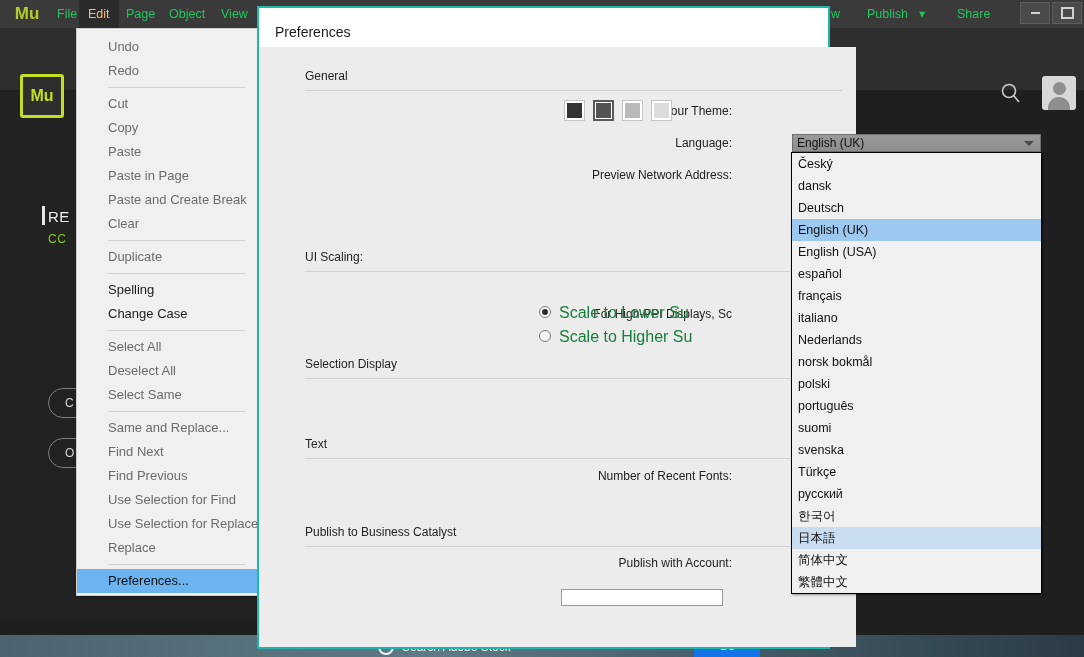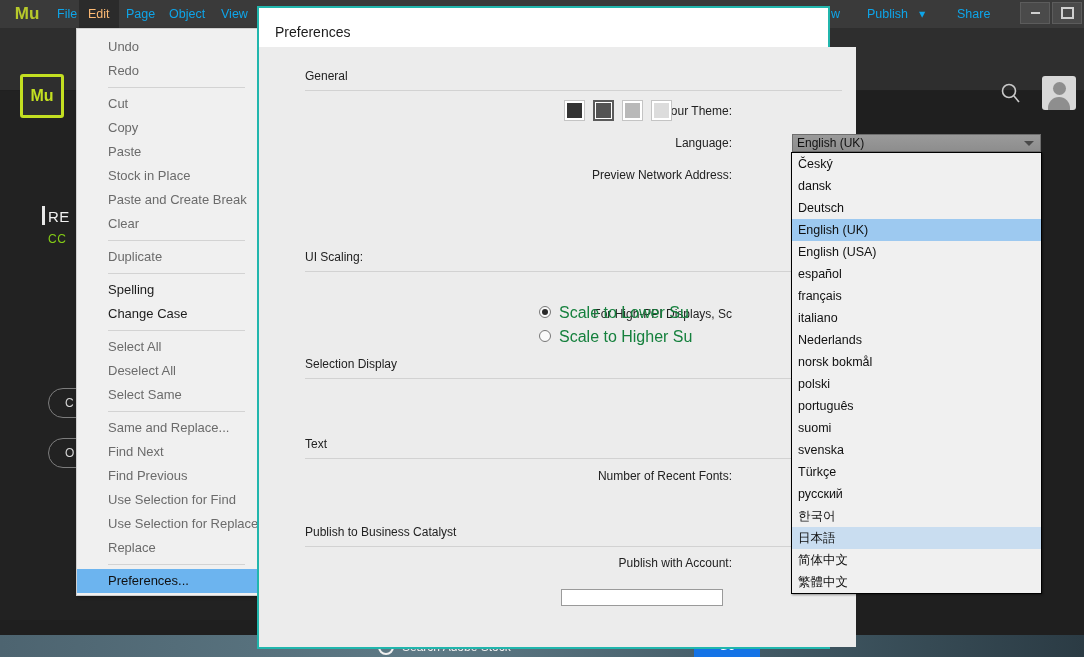--- a/index.html
+++ b/index.html
@@ -14,21 +14,21 @@
     position:absolute;left:0;top:0;width:1084px;height:28px;
     background:#3a3a3a;
   }
   #mu-wordmark{
     position:absolute;left:6px;top:3px;width:42px;height:22px;
     color:#b7c92b;font-size:17px;font-weight:bold;line-height:22px;
     text-align:center;font-family:"Liberation Sans",sans-serif;
   }
   .menu-top{
     position:absolute;top:0;height:28px;line-height:28px;
-    color:#0ea5e9;font-size:12.5px;padding:0 9px;cursor:default;
+    color:#22c55e;font-size:12.5px;padding:0 9px;cursor:default;
   }
   .menu-top.active{background:#2b2b2b;color:#fdba74;}
   #win-controls{position:absolute;right:2px;top:2px;height:20px;display:flex;gap:2px;}
   .wbtn{width:28px;height:20px;background:#4a4a4a;border:1px solid #5c5c5c;
         display:flex;align-items:center;justify-content:center;}
   .wbtn .dash{width:9px;height:2px;background:#d0d0d0;}
   .wbtn .sq{width:9px;height:8px;border:2px solid #d0d0d0;}
   #toolbar2{
     position:absolute;left:0;top:28px;width:1084px;height:62px;
     background:#2e2e2e;border-bottom:1px solid #202020;
@@ -160,21 +160,21 @@
     </div>
   </div>
 
   <div id="edit-menu">
     <div class="mi">Undo</div>
     <div class="mi">Redo</div>
     <div class="msep"></div>
     <div class="mi">Cut</div>
     <div class="mi">Copy</div>
     <div class="mi">Paste</div>
-    <div class="mi">Stock in Place</div>
+    <div class="mi">Paste in Page</div>
     <div class="mi">Paste and Create Break</div>
     <div class="mi">Clear</div>
     <div class="msep"></div>
     <div class="mi">Duplicate</div>
     <div class="msep"></div>
     <div class="mi enabled">Spelling</div>
     <div class="mi enabled">Change Case</div>
     <div class="msep"></div>
     <div class="mi">Select All</div>
     <div class="mi">Deselect All</div>

